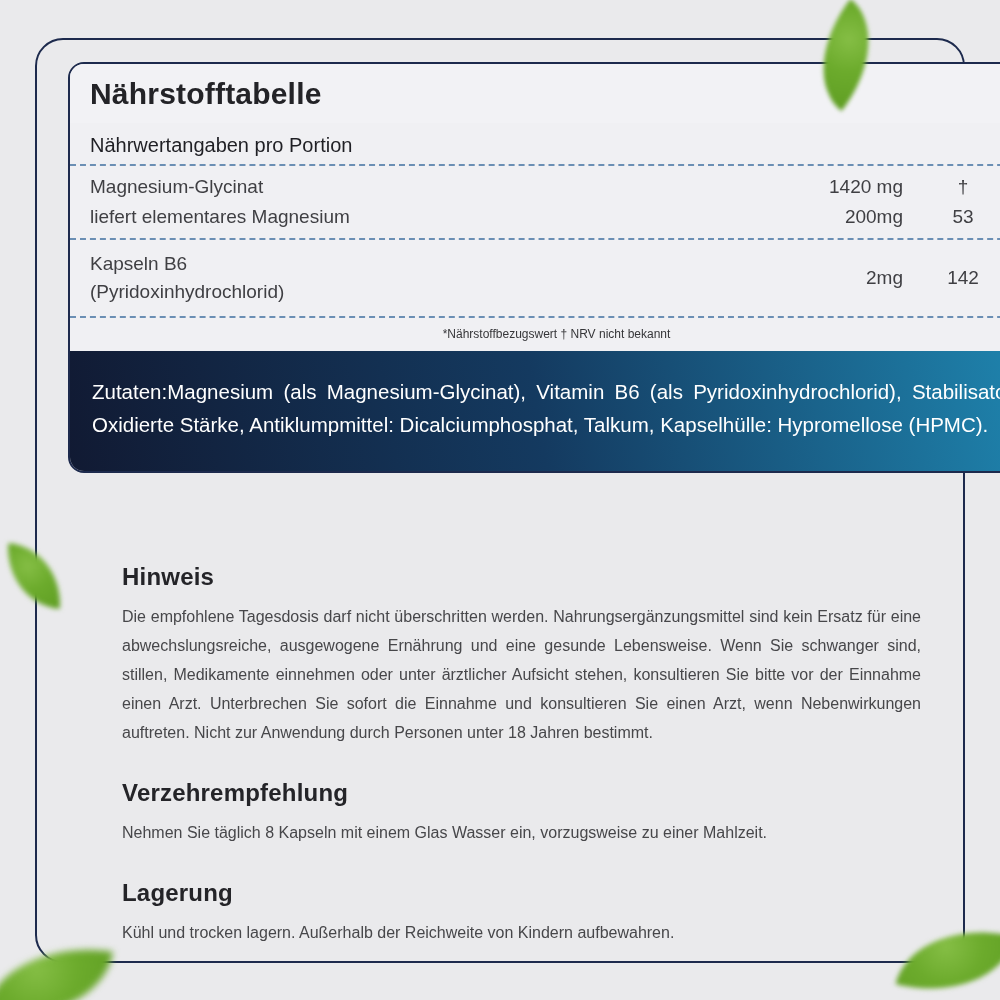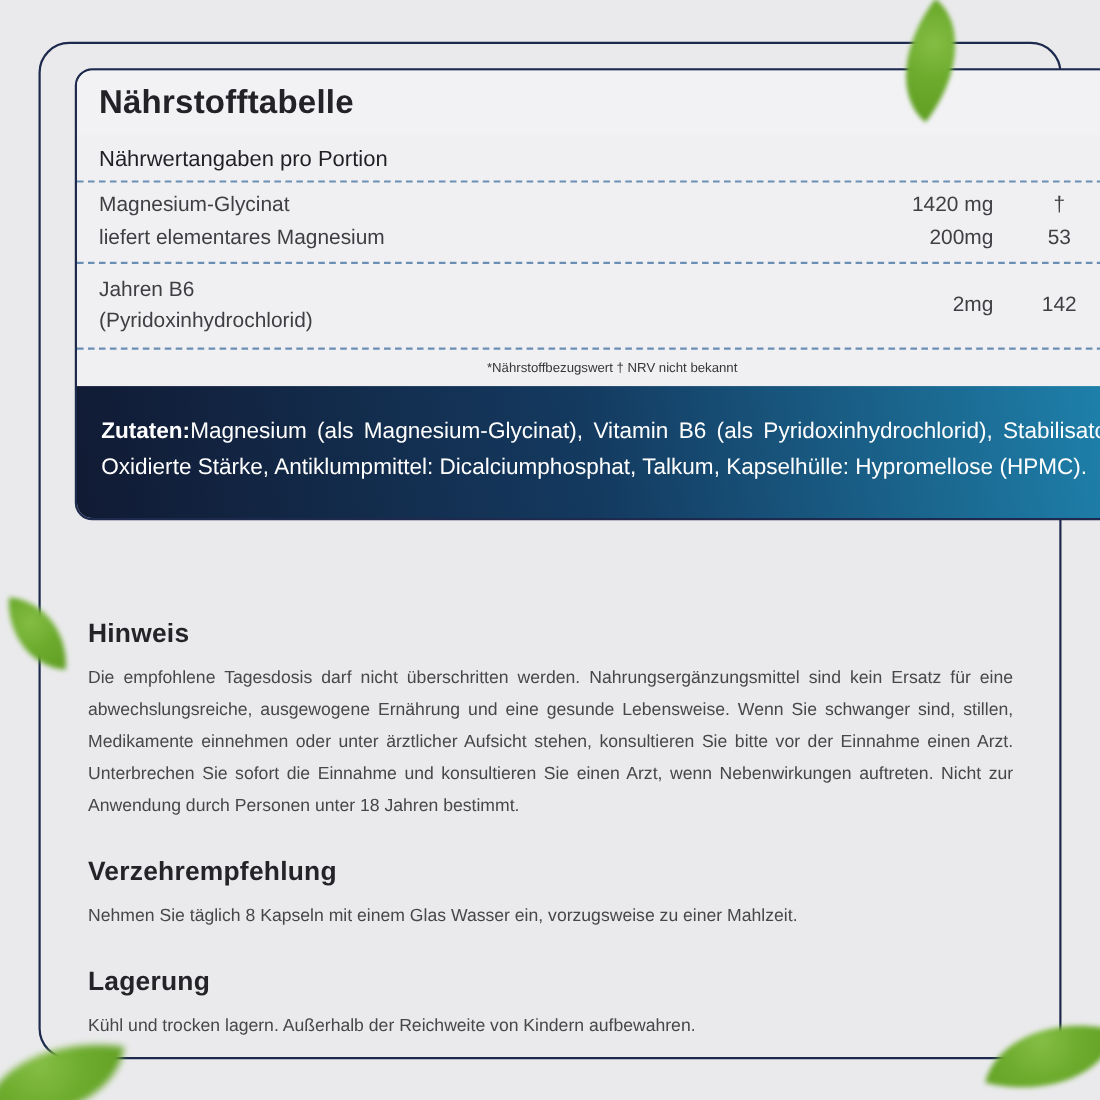--- a/index.html
+++ b/index.html
@@ -46,31 +46,31 @@
   .t-nrv{text-align:center;}
   .t-name-2l{line-height:24px;padding:2px 0;}
   .footnote{
     text-align:center;padding:9px 20px 10px 20px;font-size:12px;color:#363639;
   }
   .ingredients{
     background:linear-gradient(80deg,#111a33 0%,#143a60 48%,#1f86b0 100%);
     color:#ffffff;padding:24px 24px 30px 22px;
     font-size:20.5px;line-height:33px;text-align:justify;
   }
-  .ingredients .ing-label{font-weight:bold;margin-right:0;}
+  .ingredients .ing-label{font-weight:normal;margin-right:0;}
   
   .info{position:absolute;left:80px;width:841px;top:563px;}
   .info h2{
     margin:0;font-size:24px;font-weight:bold;color:#242428;letter-spacing:.2px;
   }
   .info p{
     margin:11px 0 0 0;font-size:16px;line-height:29px;color:#47474a;
     text-align:justify;
   }
-  .info .sect{margin-bottom:32px;}
+  .info .sect{margin-bottom:32px;margin-left:42px;}
   .info .sect:nth-child(2) p,.info .sect:nth-child(3) p{text-align:left;}
   
   .leaf{position:absolute;z-index:5;
     background:radial-gradient(circle at 38% 35%,#85be45 0%,#6cab2c 45%,#5f9e23 100%);
   }
   .leaf-tlbr{border-radius:0 100% 0 100%;}
   .leaf-trbl{border-radius:100% 0 100% 0;}
   .leaf-top-right{left:815px;top:8px;width:62px;height:94px;
     transform:rotate(38deg);filter:blur(2px);}
   .leaf-left{left:6px;top:545px;width:56px;height:62px;
@@ -107,21 +107,21 @@
         <span class="t-amount">200mg</span>
         <span class="t-nrv">53</span>
       </div>
     </div>
 
     <div class="dashed"></div>
 
     <div class="t-group">
       <div class="t-row">
         <span class="t-name">
-          <span class="t-name-2l" style="display:block">Jahren B6</span>
+          <span class="t-name-2l" style="display:block">Kapseln B6</span>
           <span class="t-name-2l" style="display:block">(Pyridoxinhydrochlorid)</span>
         </span>
         <span class="t-amount">2mg</span>
         <span class="t-nrv">142</span>
       </div>
     </div>
 
     <div class="dashed"></div>
 
     <div class="footnote">*Nährstoffbezugswert † NRV nicht bekannt</div>

